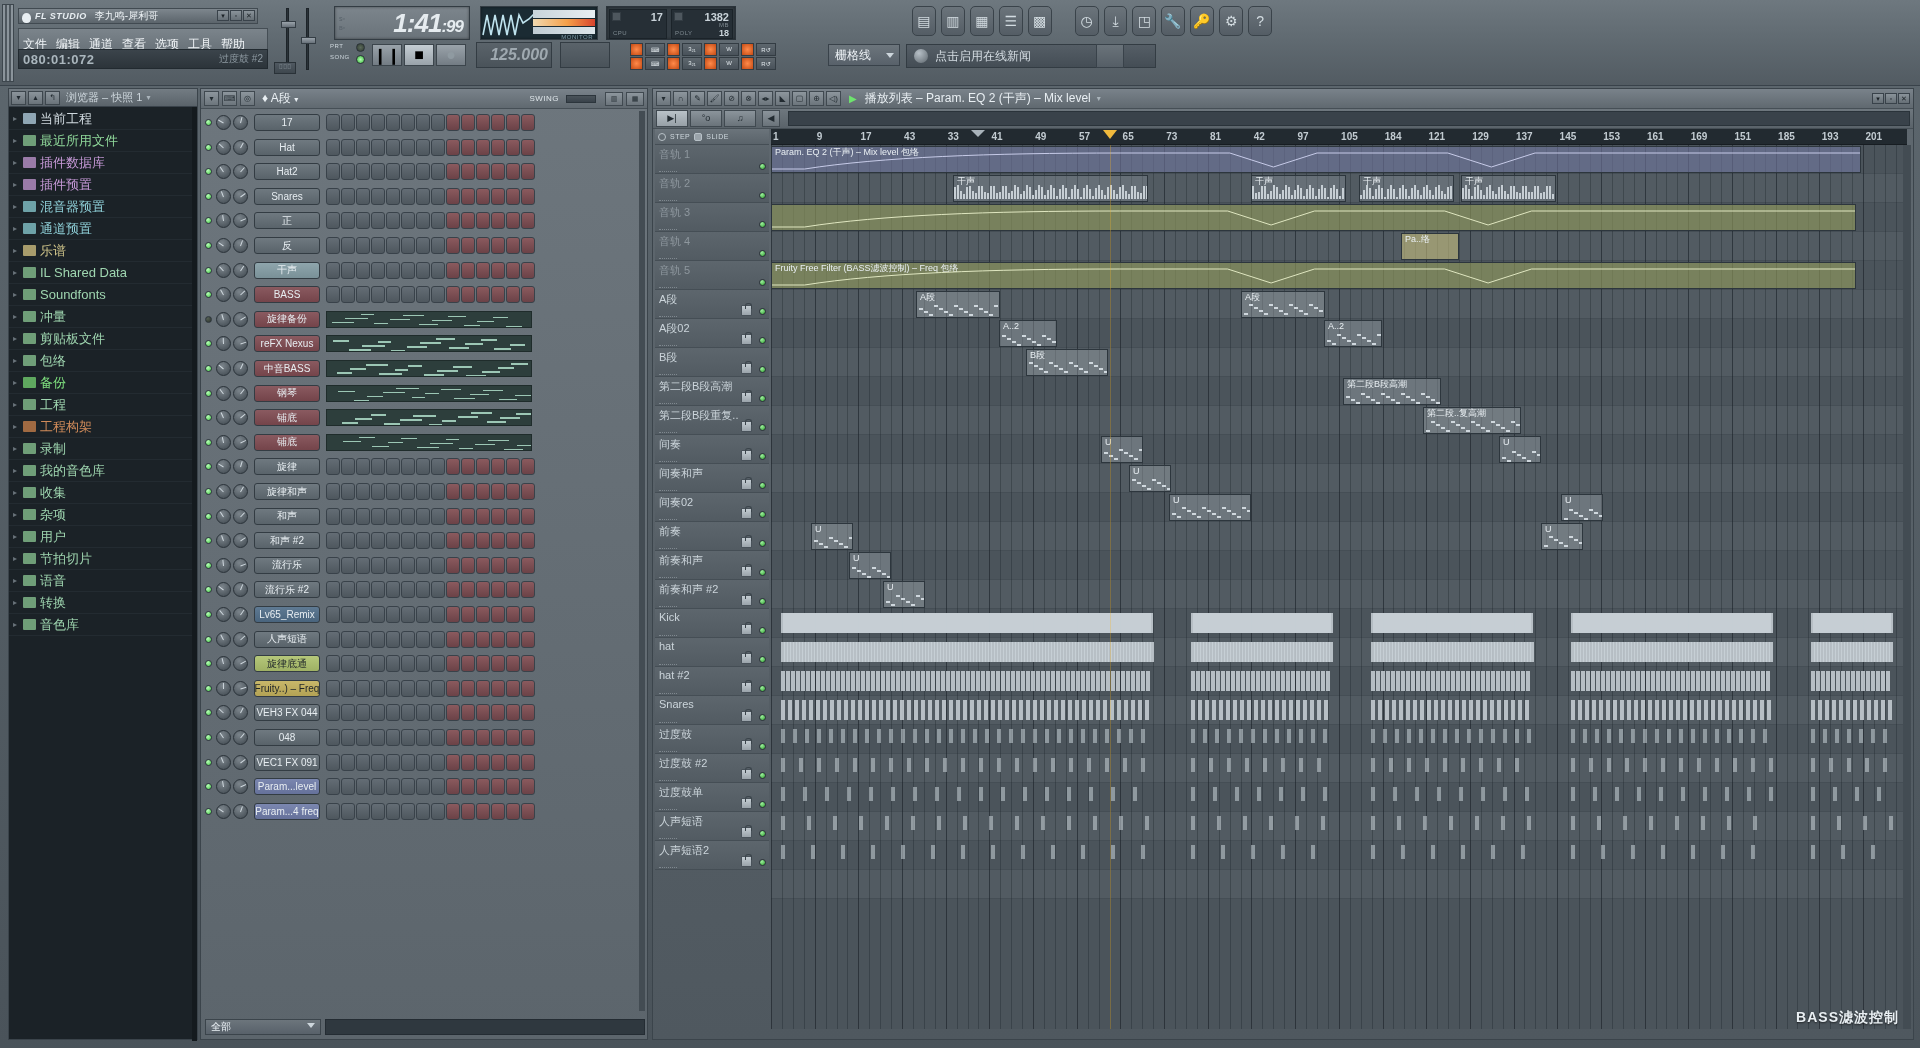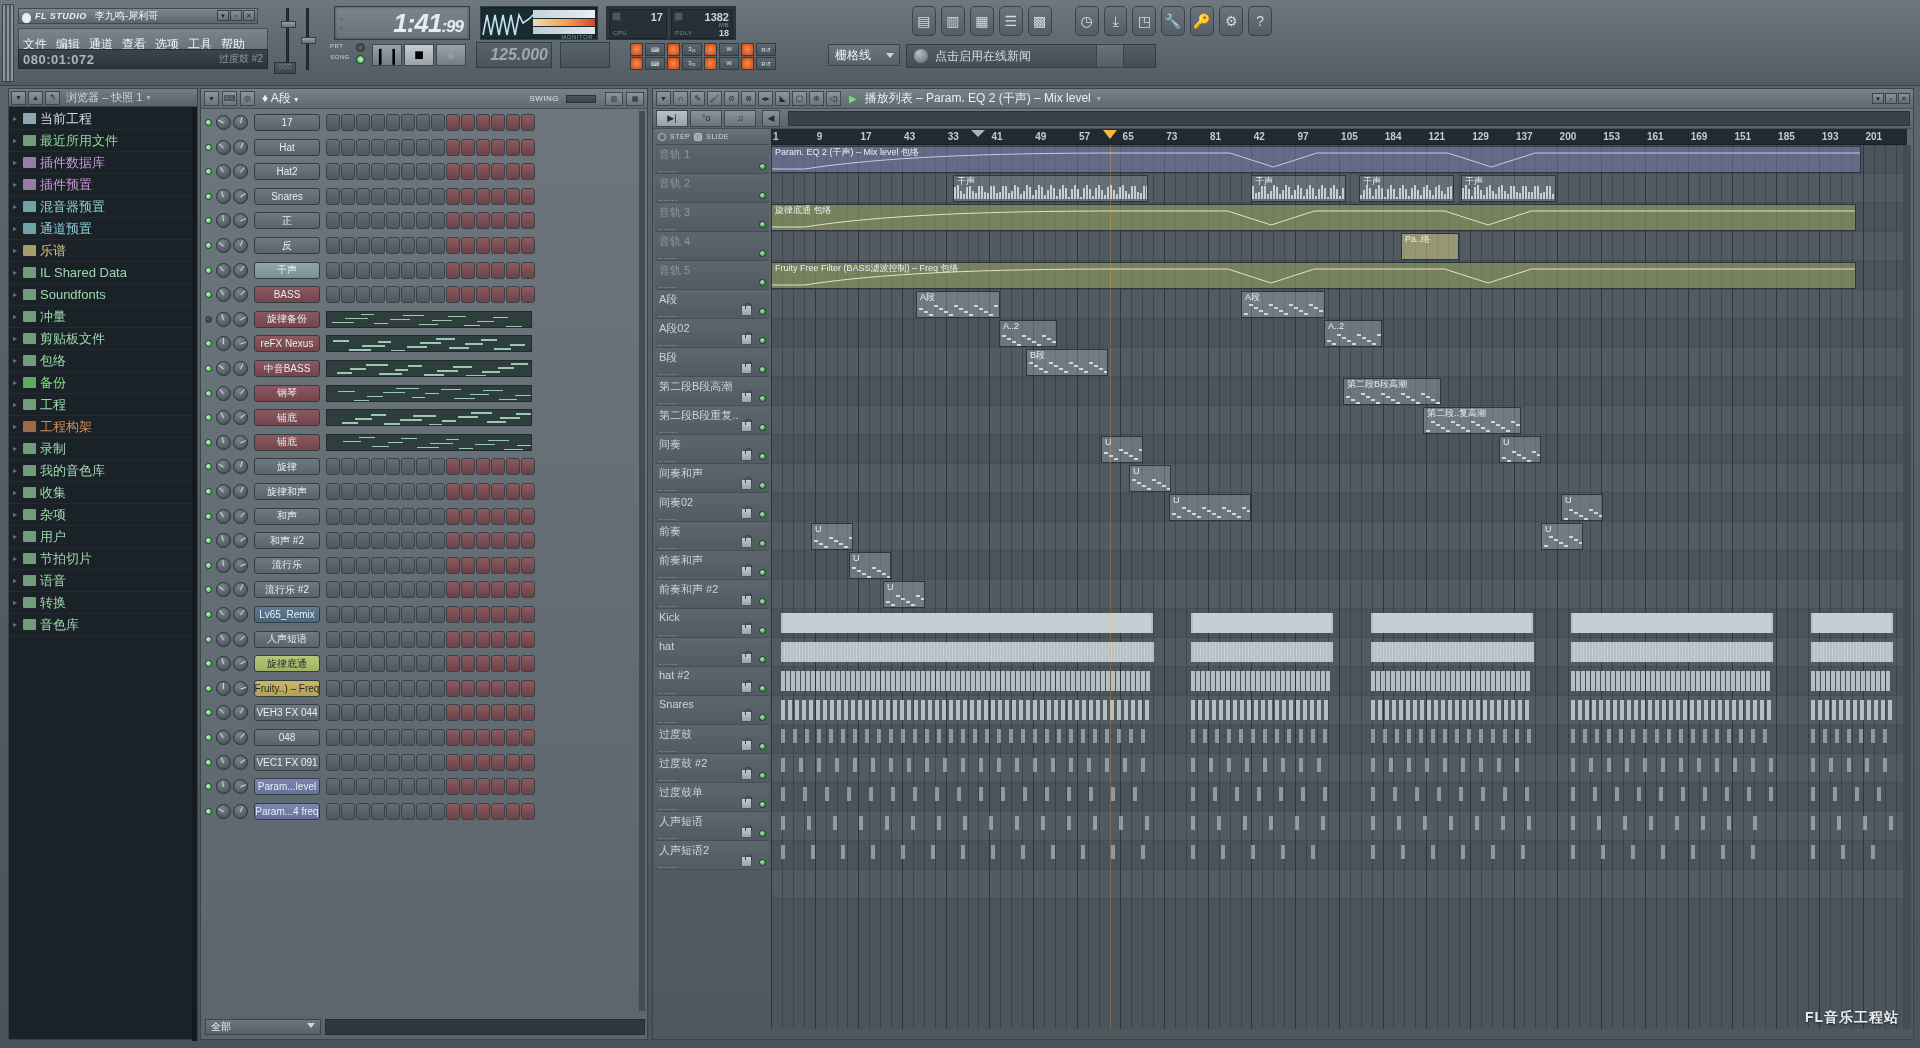--- a/index.html
+++ b/index.html
@@ -1602,21 +1602,21 @@
         <span class="rulertick" style="left: 351.6px;">65</span>
         <span class="rulertick" style="left: 395.3px;">73</span>
         <span class="rulertick" style="left: 439px;">81</span>
         <span class="rulertick" style="left: 482.7px;">42</span>
         <span class="rulertick" style="left: 526.4px;">97</span>
         <span class="rulertick" style="left: 570.1px;">105</span>
         <span class="rulertick" style="left: 613.8px;">184</span>
         <span class="rulertick" style="left: 657.5px;">121</span>
         <span class="rulertick" style="left: 701.2px;">129</span>
         <span class="rulertick" style="left: 744.9px;">137</span>
-        <span class="rulertick" style="left: 788.6px;">200</span>
+        <span class="rulertick" style="left: 788.6px;">145</span>
         <span class="rulertick" style="left: 832.3px;">153</span>
         <span class="rulertick" style="left: 876px;">161</span>
         <span class="rulertick" style="left: 919.7px;">169</span>
         <span class="rulertick" style="left: 963.4px;">151</span>
         <span class="rulertick" style="left: 1007.1px;">185</span>
         <span class="rulertick" style="left: 1050.8px;">193</span>
         <span class="rulertick" style="left: 1094.5px;">201</span>
         <span class="marker" style="left: 200px; border-top: 7px solid rgb(169, 179, 186);"></span>
         <span class="marker" style="left: 332px; border-top: 9px solid rgb(240, 185, 60);"></span>
       </div>
@@ -1921,21 +1921,20 @@
           <i class="wavebit" style="left: 69px; width: 2px; height: 6.77067px;"></i>
           <i class="wavebit" style="left: 72px; width: 2px; height: 13.2225px;"></i>
           <i class="wavebit" style="left: 75px; width: 2px; height: 12.8669px;"></i>
           <i class="wavebit" style="left: 78px; width: 2px; height: 5.91962px;"></i>
           <i class="wavebit" style="left: 81px; width: 2px; height: 7.40529px;"></i>
           <i class="wavebit" style="left: 84px; width: 2px; height: 13.4514px;"></i>
           <i class="wavebit" style="left: 87px; width: 2px; height: 12.5513px;"></i>
           <i class="wavebit" style="left: 90px; width: 2px; height: 5.25087px;"></i>
         </div>
         <div class="clip autog" style="left: 0px; width: 1085px; top: 59px; height: 27px;">
-          <div class="cl">旋律底通 包络</div>
           <svg width="1085" height="27" style="position: absolute; left: 0px; top: 0px;">
             <path d="M0,22 L32.55,22 C108.5,10 217,6 347.2,6 L455.7,6 L499.1,20 L542.5,6 L672.7,6 L716.1,20 L759.5,6 L1085,6" fill="none" stroke="#dfe6c0" stroke-width="1"></path>
           </svg>
         </div>
         <div class="clip patd" style="left: 630px; width: 58px; top: 88px; height: 27px;">
           <div class="cl">Pa..络</div>
         </div>
         <div class="clip autog" style="left: 0px; width: 1085px; top: 117px; height: 27px;">
           <div class="cl">Fruity Free Filter (BASS滤波控制) – Freq 包络</div>
           <svg width="1085" height="27" style="position: absolute; left: 0px; top: 0px;">
@@ -3551,15 +3550,15 @@
         <i class="kickhit" style="left: 890px; top: 700px; height: 14px; opacity: 0.55;"></i>
         <i class="kickhit" style="left: 920px; top: 700px; height: 14px; opacity: 0.55;"></i>
         <i class="kickhit" style="left: 950px; top: 700px; height: 14px; opacity: 0.55;"></i>
         <i class="kickhit" style="left: 980px; top: 700px; height: 14px; opacity: 0.55;"></i>
         <i class="kickhit" style="left: 1040px; top: 700px; height: 14px; opacity: 0.55;"></i>
         <i class="kickhit" style="left: 1070px; top: 700px; height: 14px; opacity: 0.55;"></i>
         <i class="kickhit" style="left: 1100px; top: 700px; height: 14px; opacity: 0.55;"></i>
         <div style="position: absolute; left: 339px; top: 0px; width: 1px; height: 884px; background: rgba(240, 185, 60, 0.35);"></div>
       </div>
     <div class="pl-vscroll"></div>
-    <div class="watermark">FL音乐工程站</div>
+    <div class="watermark">BASS滤波控制</div>
   </div>
 </div>
 
 </body></html>

